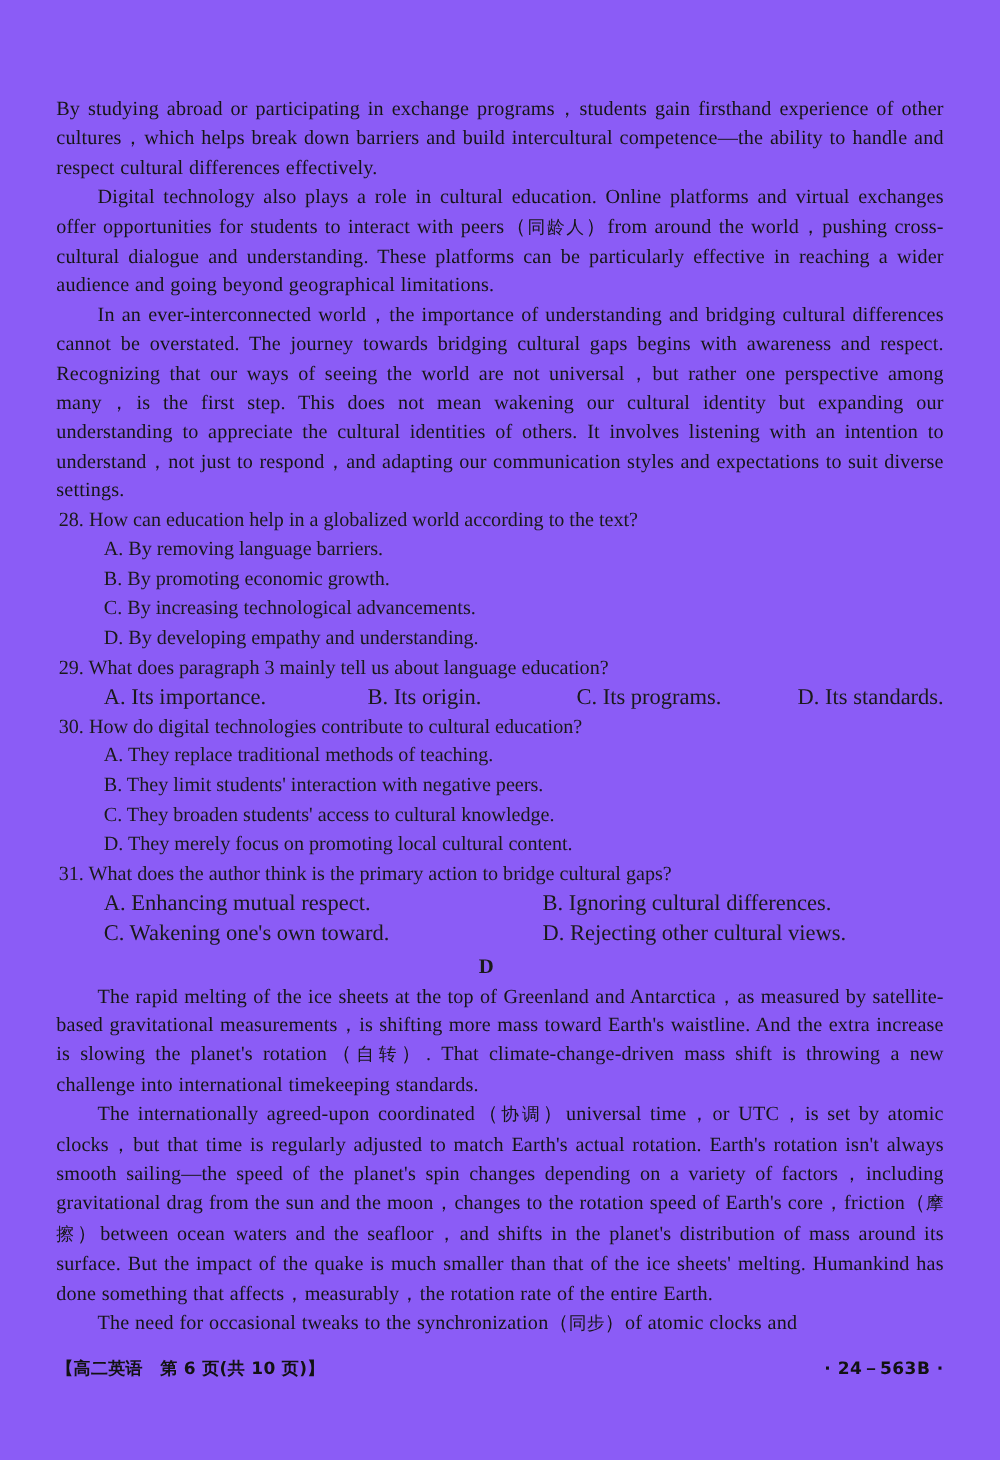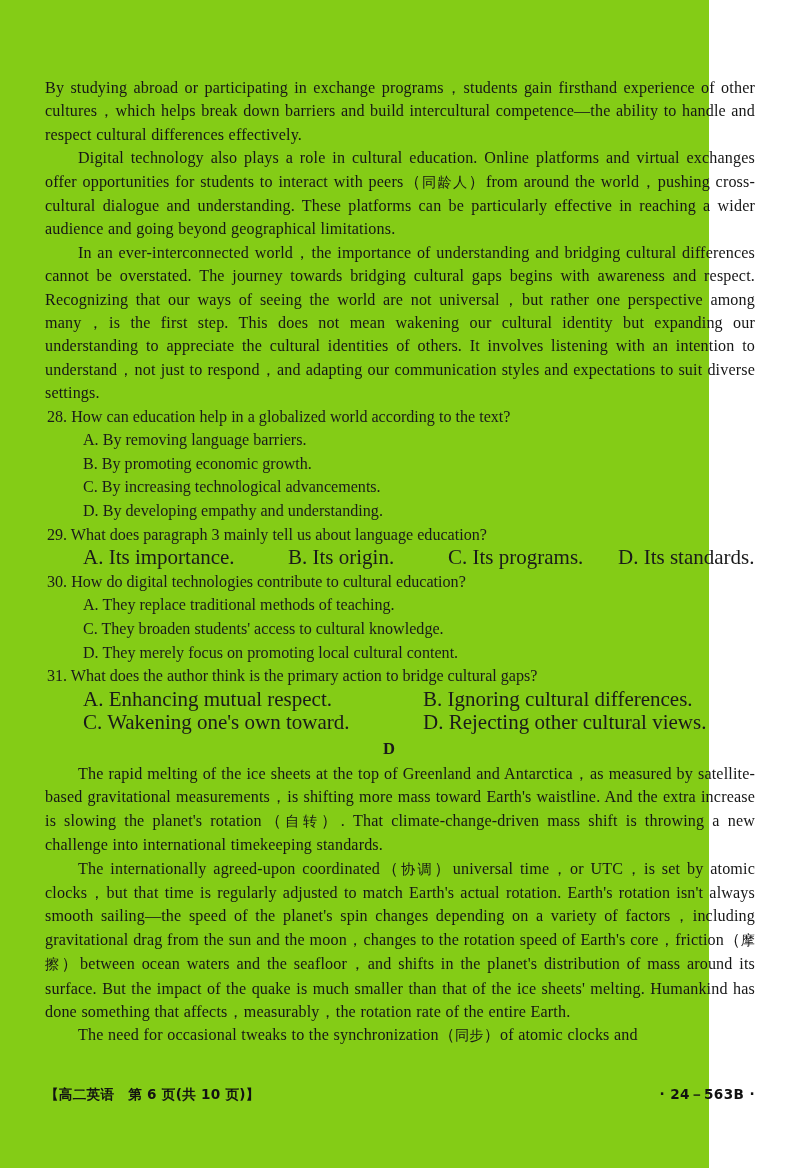--- a/index.html
+++ b/index.html
@@ -11,23 +11,23 @@
     width: 800px;
     height: 1168px;
     position: relative;
     font-family: "Liberation Serif", "DejaVu Serif", serif;
     color: #1a1a1a;
     overflow: hidden;
   }
   .page {
     position: absolute;
     left: 0; top: 0;
-    width: 709px;
+    width: 800px;
     height: 1168px;
-    background: #84cc16;
+    background: #8b5cf6;
   }
   .content {
     position: absolute;
     left: 45px;
     top: 76px;
     width: 710px;
   }
   
   p.para {
     margin: 0;
@@ -58,23 +58,24 @@
   }
   .opt {
     margin: 0;
     font-size: 16.1px;
     line-height: 23.6px;
     padding-left: 38px;
     white-space: nowrap;
   }
   .opt-row {
     display: flex;
-    font-size: 21px;
+    font-size: 18px;
     line-height: 23.6px;
     padding-left: 38px;
+    gap: 11px;
   }
   
   .row4 > span { white-space: nowrap; }
   .row4 > span:nth-child(1) { width: 205px; }
   .row4 > span:nth-child(2) { width: 160px; }
   .row4 > span:nth-child(3) { width: 170px; }
   
   .row2 > span { white-space: nowrap; }
   .row2 > span:nth-child(1) { width: 340px; }
 
@@ -144,20 +145,21 @@
         <span>A. Its importance.</span>
         <span>B. Its origin.</span>
         <span>C. Its programs.</span>
         <span>D. Its standards.</span>
       </div>
     </div>
 
     <div class="q-block">
       <p class="q-stem">30. How do digital technologies contribute to cultural education?</p>
       <p class="opt">A. They replace traditional methods of teaching.</p>
+      <p class="opt">B. They limit students' interaction with negative peers.</p>
       <p class="opt">C. They broaden students' access to cultural knowledge.</p>
       <p class="opt">D. They merely focus on promoting local cultural content.</p>
     </div>
 
     <div class="q-block">
       <p class="q-stem">31. What does the author think is the primary action to bridge cultural gaps?</p>
       <div class="opt-row row2">
         <span>A. Enhancing mutual respect.</span>
         <span>B. Ignoring cultural differences.</span>
       </div>

